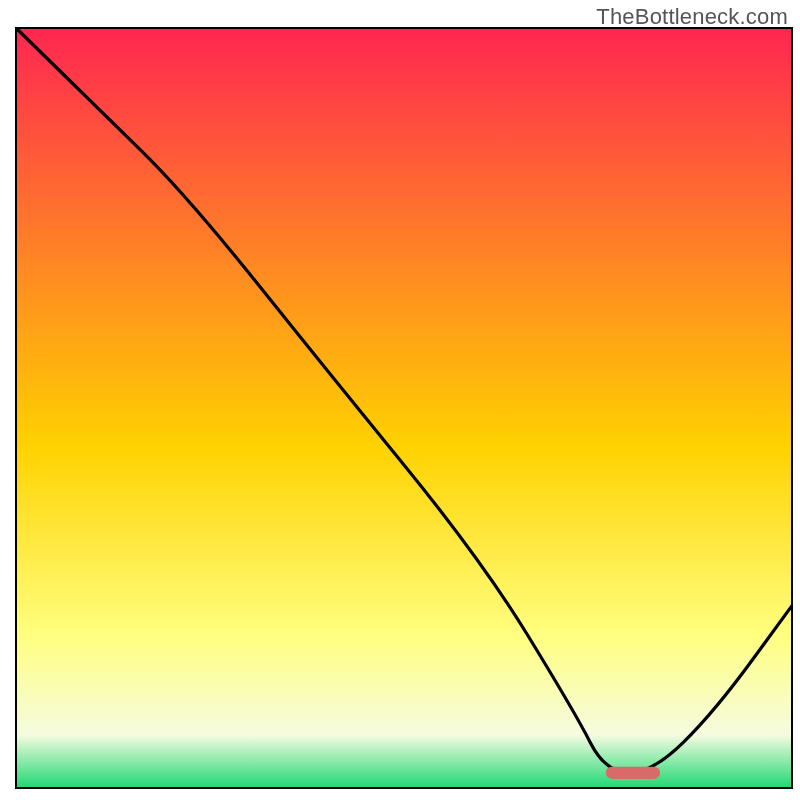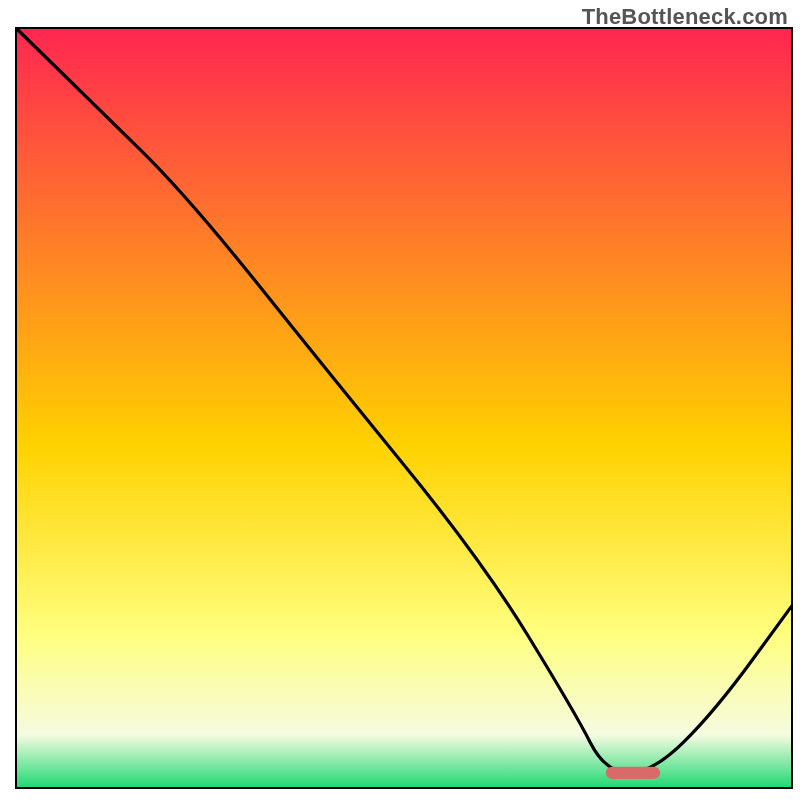--- a/index.html
+++ b/index.html
@@ -15,21 +15,21 @@
     position: relative;
     width: 800px;
     height: 800px;
   }
   .watermark {
     position: absolute;
     top: 4px;
     right: 12px;
     color: #555;
     font-size: 22px;
-    font-weight: 700;
+    font-weight: 400;
     letter-spacing: 0.2px;
     z-index: 3;
   }
   svg.plot {
     position: absolute;
     top: 0;
     left: 0;
     width: 800px;
     height: 800px;
   }

